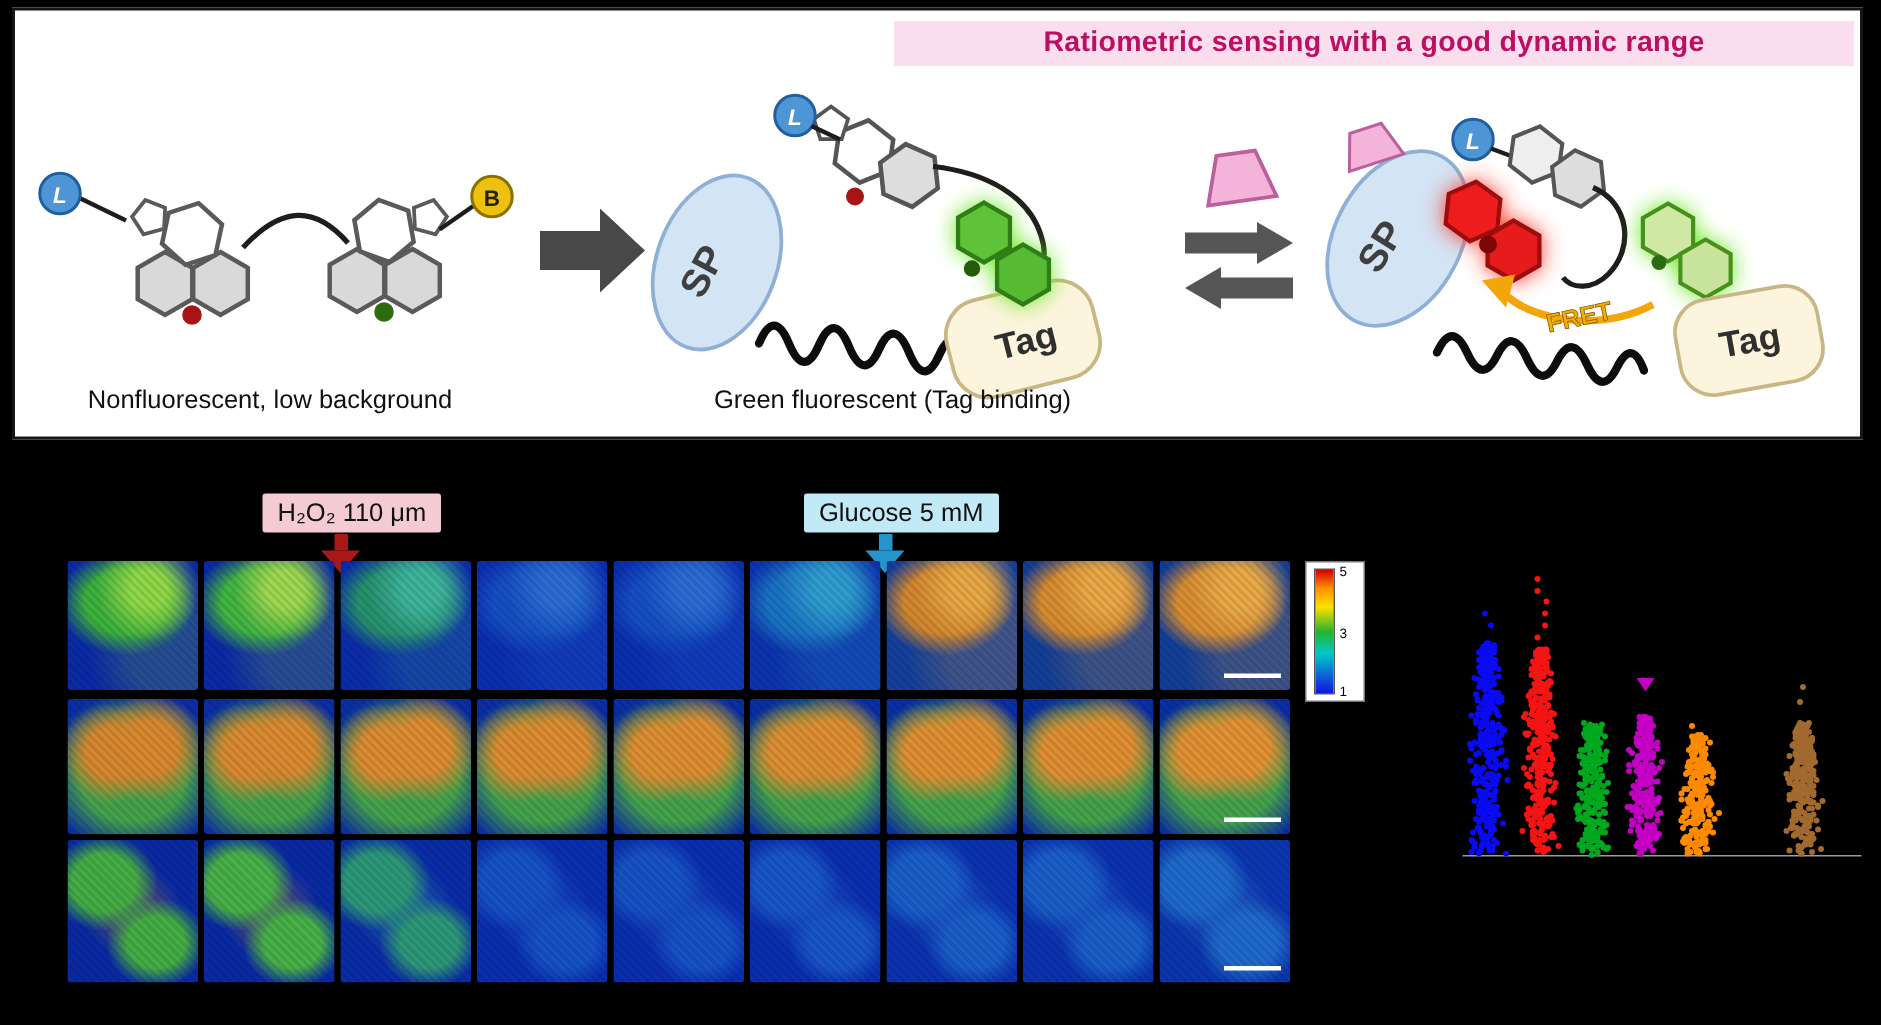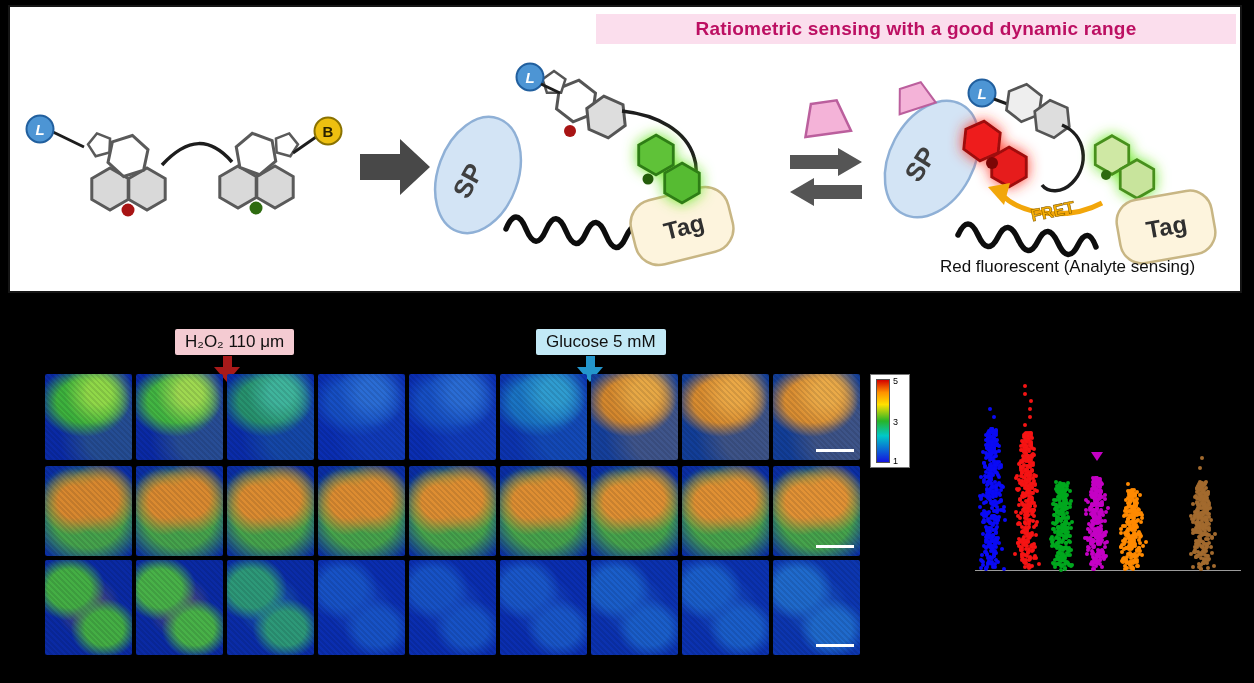--- a/index.html
+++ b/index.html
@@ -149,21 +149,22 @@
         <circle cx="1096" cy="168" r="5" fill="#2e6b10"></circle>
         <rect x="1108" y="188" width="96" height="64" rx="22" transform="rotate(-10 1156 220)" fill="#fdf4dd" stroke="#c8b684" stroke-width="2.5"></rect>
         <text transform="translate(1158,228) rotate(-10)" text-anchor="middle" font-size="24" font-weight="bold" fill="#2f2f2f">Tag</text>
         <path d="M948,228 Q958,206 968,228 T988,230 T1008,232 T1028,234 T1048,236 T1068,238 T1086,240" stroke="#0d0d0d" stroke-width="5.5" fill="none" stroke-linecap="round"></path>
         <path d="M1092,196 C1058,214 1012,208 992,188" stroke="#f2a60a" stroke-width="5" fill="none"></path>
         <polygon points="978,180 1000,176 994,198" fill="#f2a60a"></polygon>
         <text transform="translate(1044,210) rotate(-12)" text-anchor="middle" font-size="17" font-weight="bold" fill="#f5ae00" stroke="#7a5200" stroke-width="0.5">FRET</text>
       </g>
     </svg>
 
-    <div class="caption cap-right">Red fluorescent (Analyte sensing)</div>
+    <div class="caption cap-left">Nonfluorescent, low background</div>
+    <div class="caption cap-mid">Green fluorescent (Tag binding)</div>
   </div>
 
   <div class="chem-label lbl-h2o2">H₂O₂ 110 μm</div>
   <div class="down-arrow arr-h2o2">
     <div class="stem"></div>
       <div class="head"></div>
   </div>
   <div class="chem-label lbl-glucose">Glucose 5 mM</div>
   <div class="down-arrow arr-glucose">
     <div class="stem"></div>

